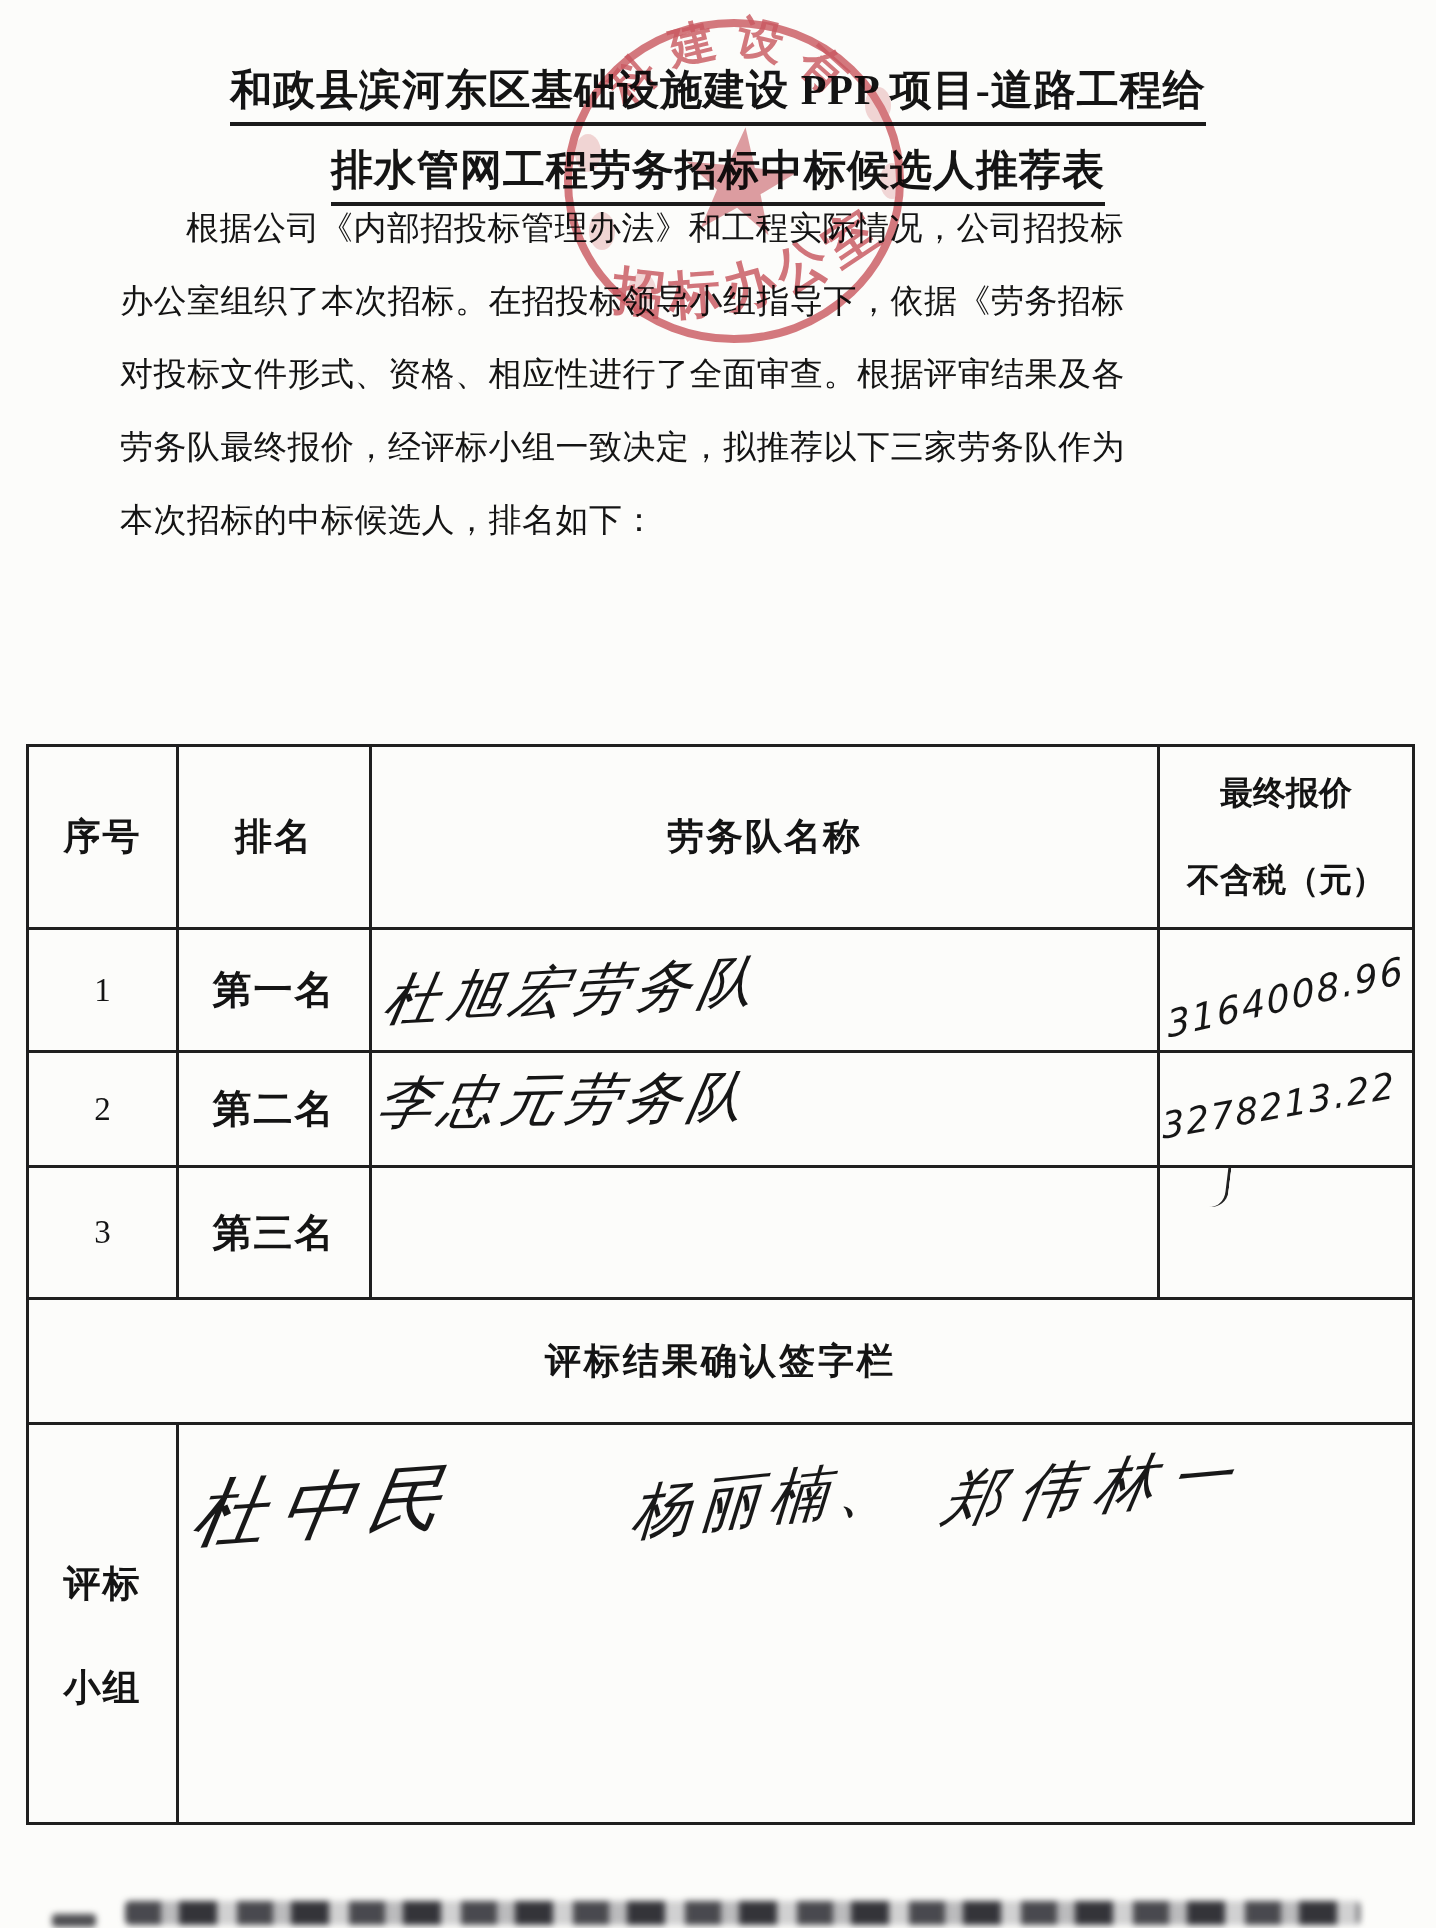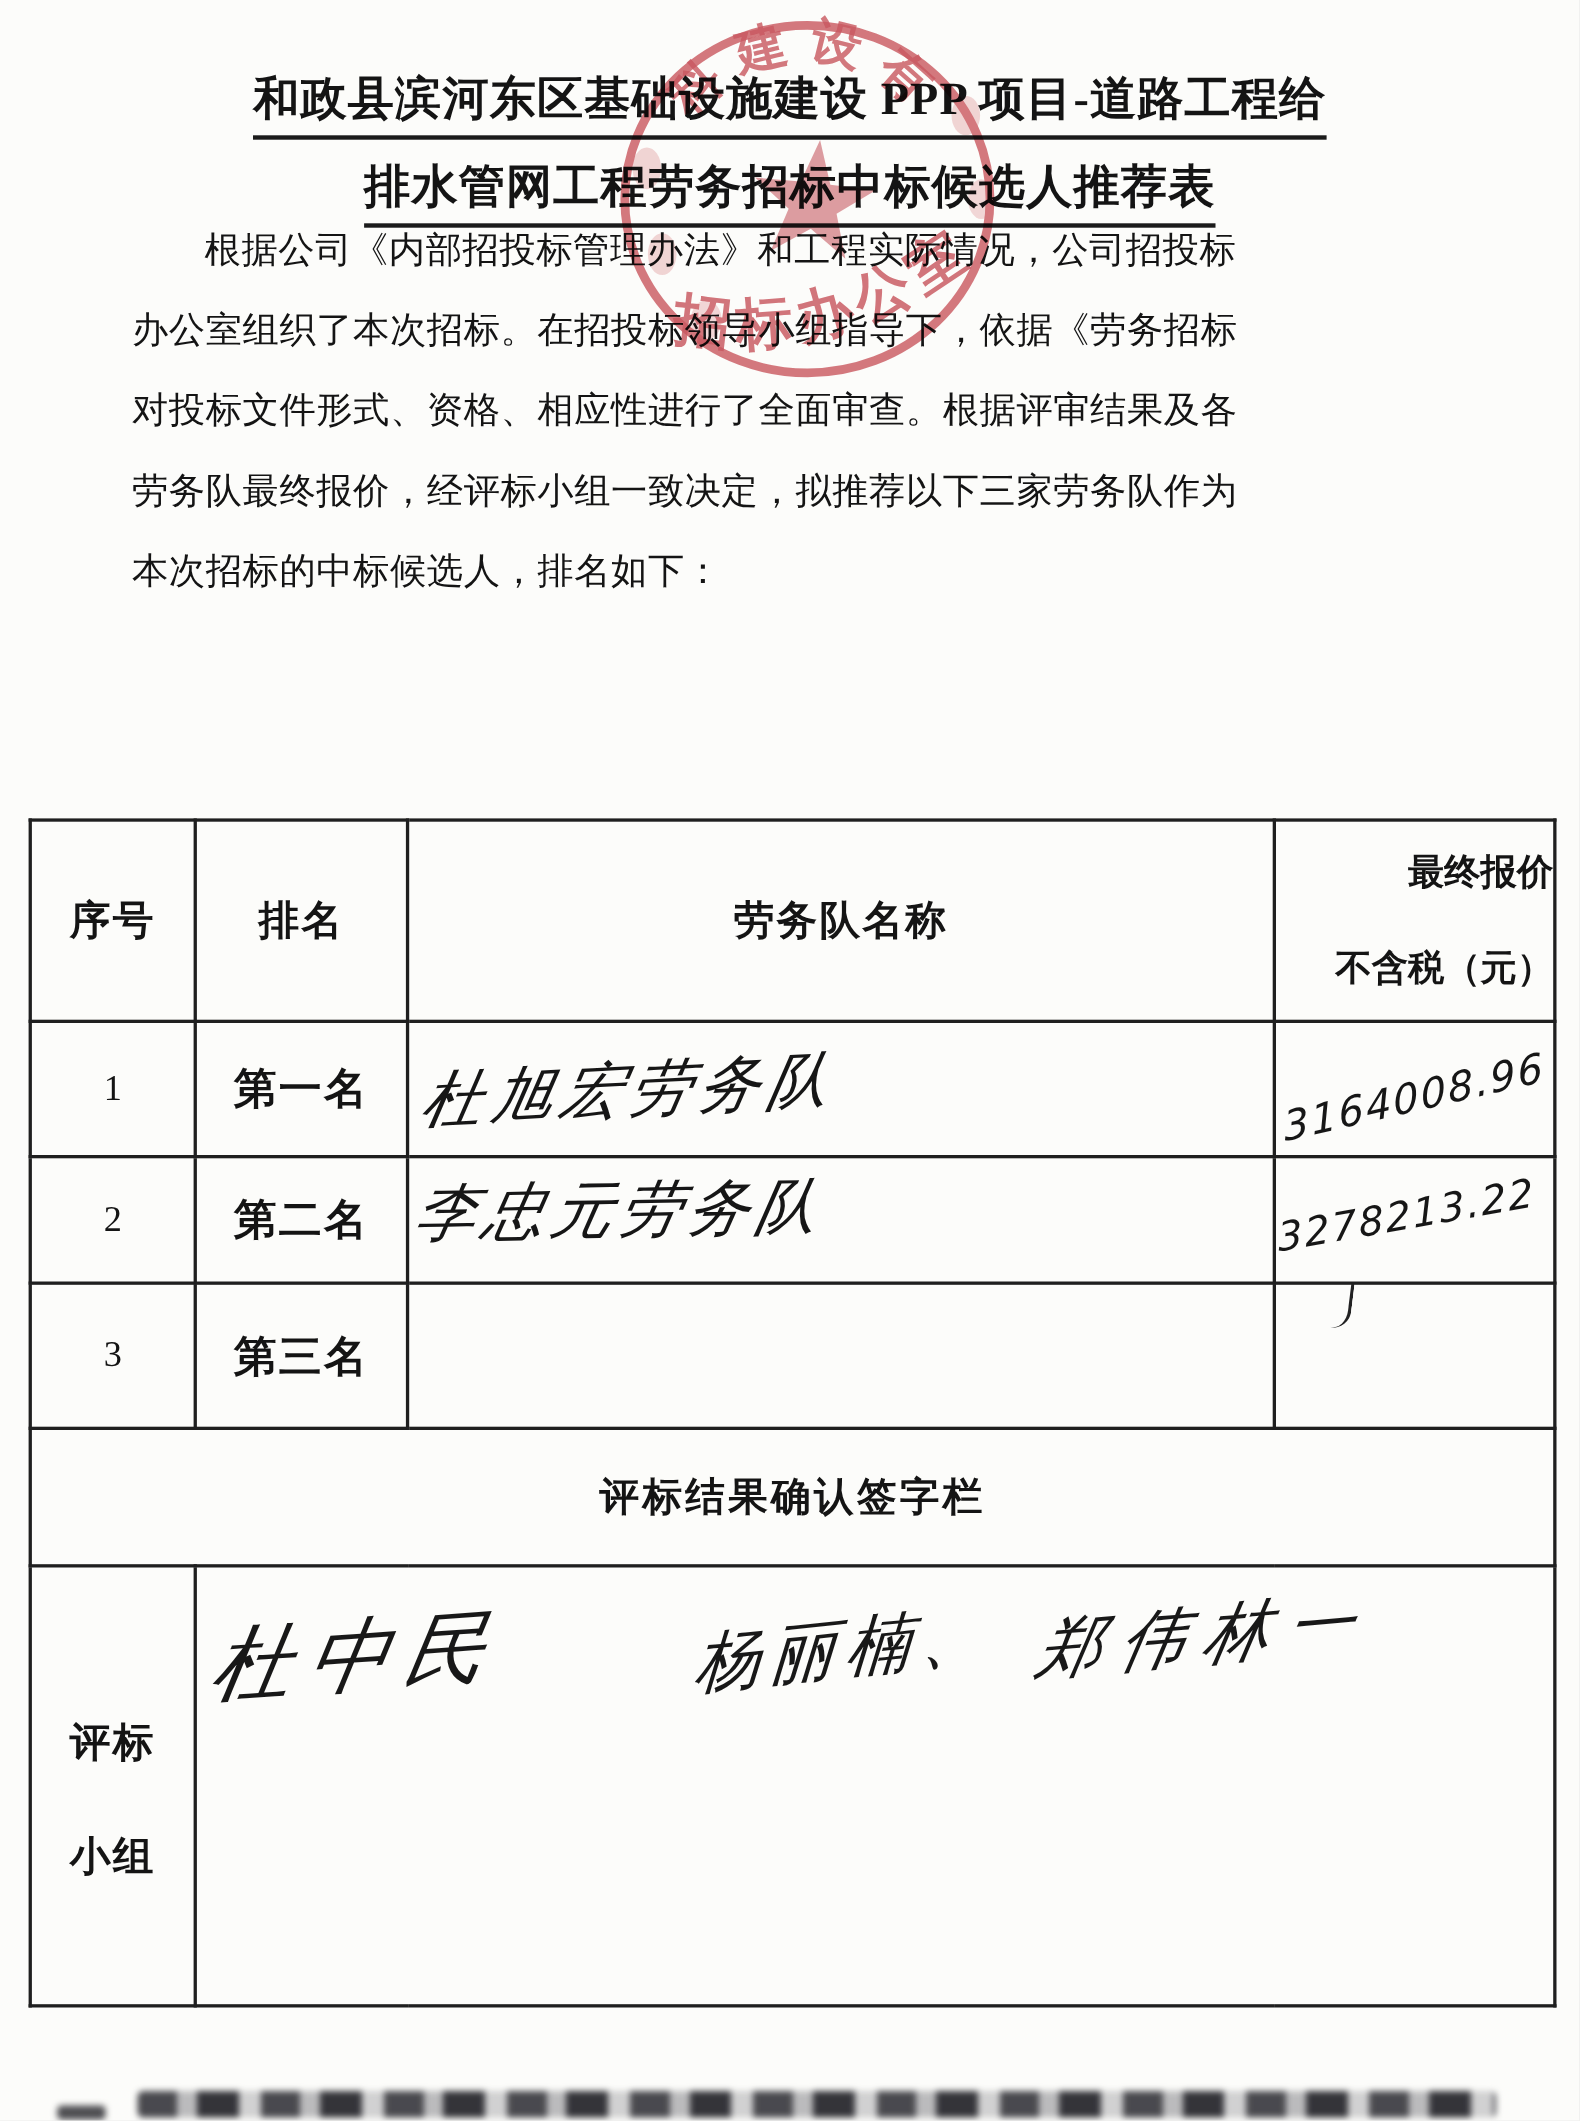--- a/index.html
+++ b/index.html
@@ -56,21 +56,21 @@
   }
   table.doc td{
     border:3px solid #1f1f1f;
     padding:0;vertical-align:middle;
     text-align:center;
     overflow:visible;
   }
   .hcell{font-size:37px;font-weight:600;letter-spacing:2px;}
   .price-head{
     display:flex;flex-direction:column;justify-content:center;
-    row-gap:42px;font-size:33px;font-weight:600;text-align:right;
+    row-gap:42px;font-size:33px;font-weight:600;
   }
   .serial{font-size:33px;}
   .rank{font-size:39px;letter-spacing:2px;font-weight:bold;}
   .rel{position:relative;}
 
   
   .hw{
     font-family:"DejaVu Sans", sans-serif;
     font-style:italic;color:#161616;
     position:absolute;white-space:nowrap;

